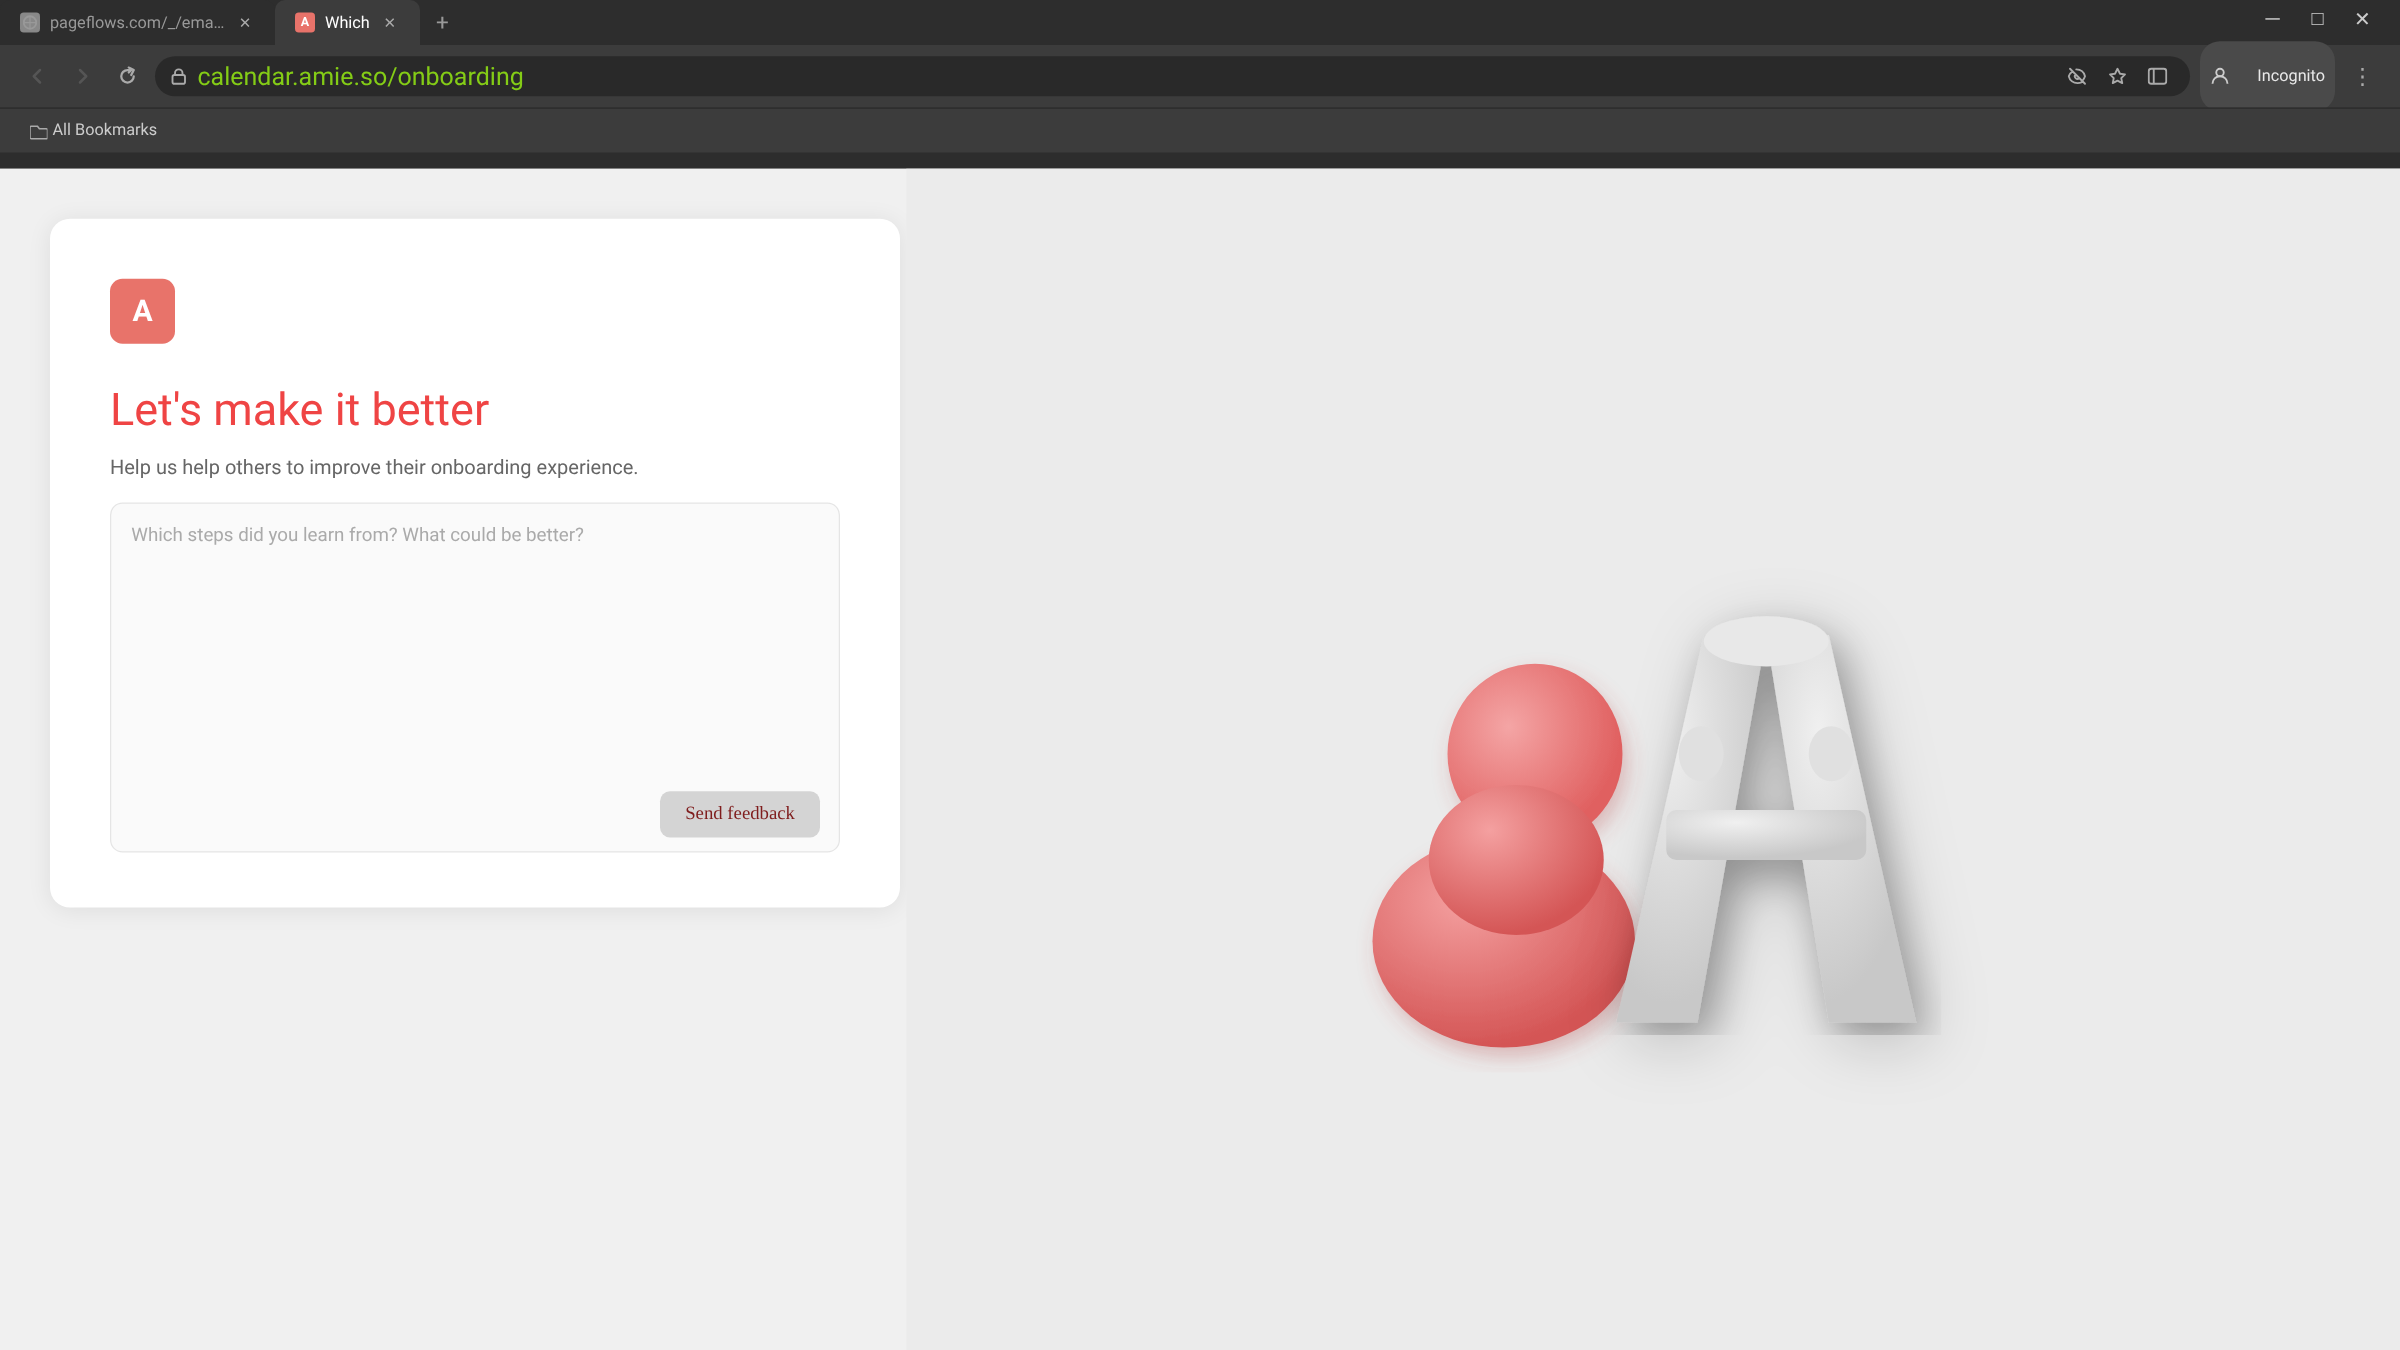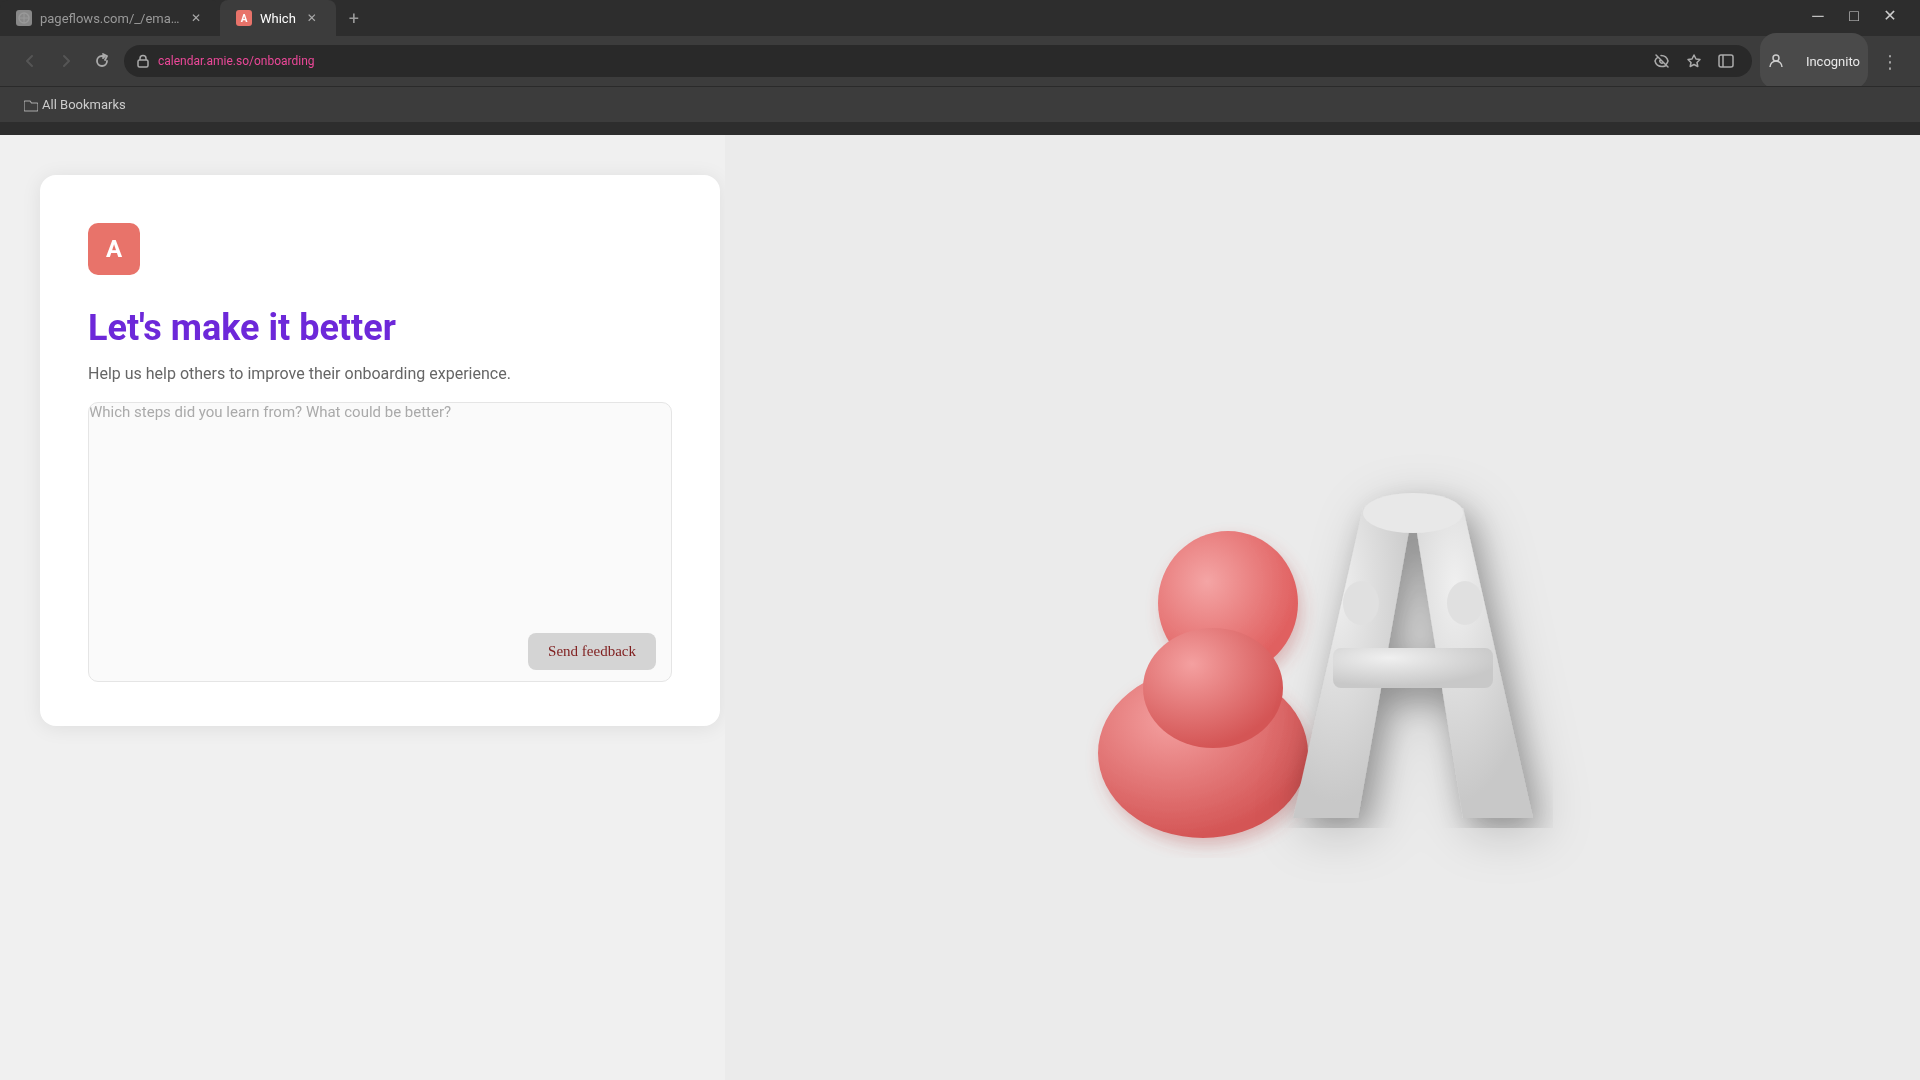--- a/index.html
+++ b/index.html
@@ -142,22 +142,22 @@
       height: 32px;
       background: #292929;
       border-radius: 16px;
       display: flex;
       align-items: center;
       padding: 0 12px;
       gap: 8px;
     }
 
     .address-text {
-      color: #ec4899;
-      font-size: 12px;
+      color: #84cc16;
+      font-size: 20px;
     }
 
     .address-actions {
       display: flex;
       align-items: center;
       gap: 4px;
       margin-left: auto;
     }
 
     .address-action-btn {
@@ -241,38 +241,39 @@
       align-items: center;
       justify-content: center;
       color: white;
       font-size: 24px;
       font-weight: bold;
       margin-bottom: 32px;
     }
 
     .page-title {
       font-size: 36px;
-      font-weight: 700;
-      color: #6d28d9;
+      font-weight: 400;
+      color: #ef4444;
       margin-bottom: 12px;
       line-height: 1.2;
     }
 
     .page-subtitle {
       font-size: 16px;
       color: #666;
       margin-bottom: 16px;
       line-height: 1.5;
     }
 
     .feedback-textarea {
       width: 100%;
       height: 280px;
       border: 1px solid #e5e5e5;
       border-radius: 10px;
+      padding: 16px;
       font-size: 15px;
       color: #333;
       resize: none;
       outline: none;
       font-family: inherit;
       background: #fafafa;
       position: relative;
     }
 
     .feedback-textarea::placeholder {

